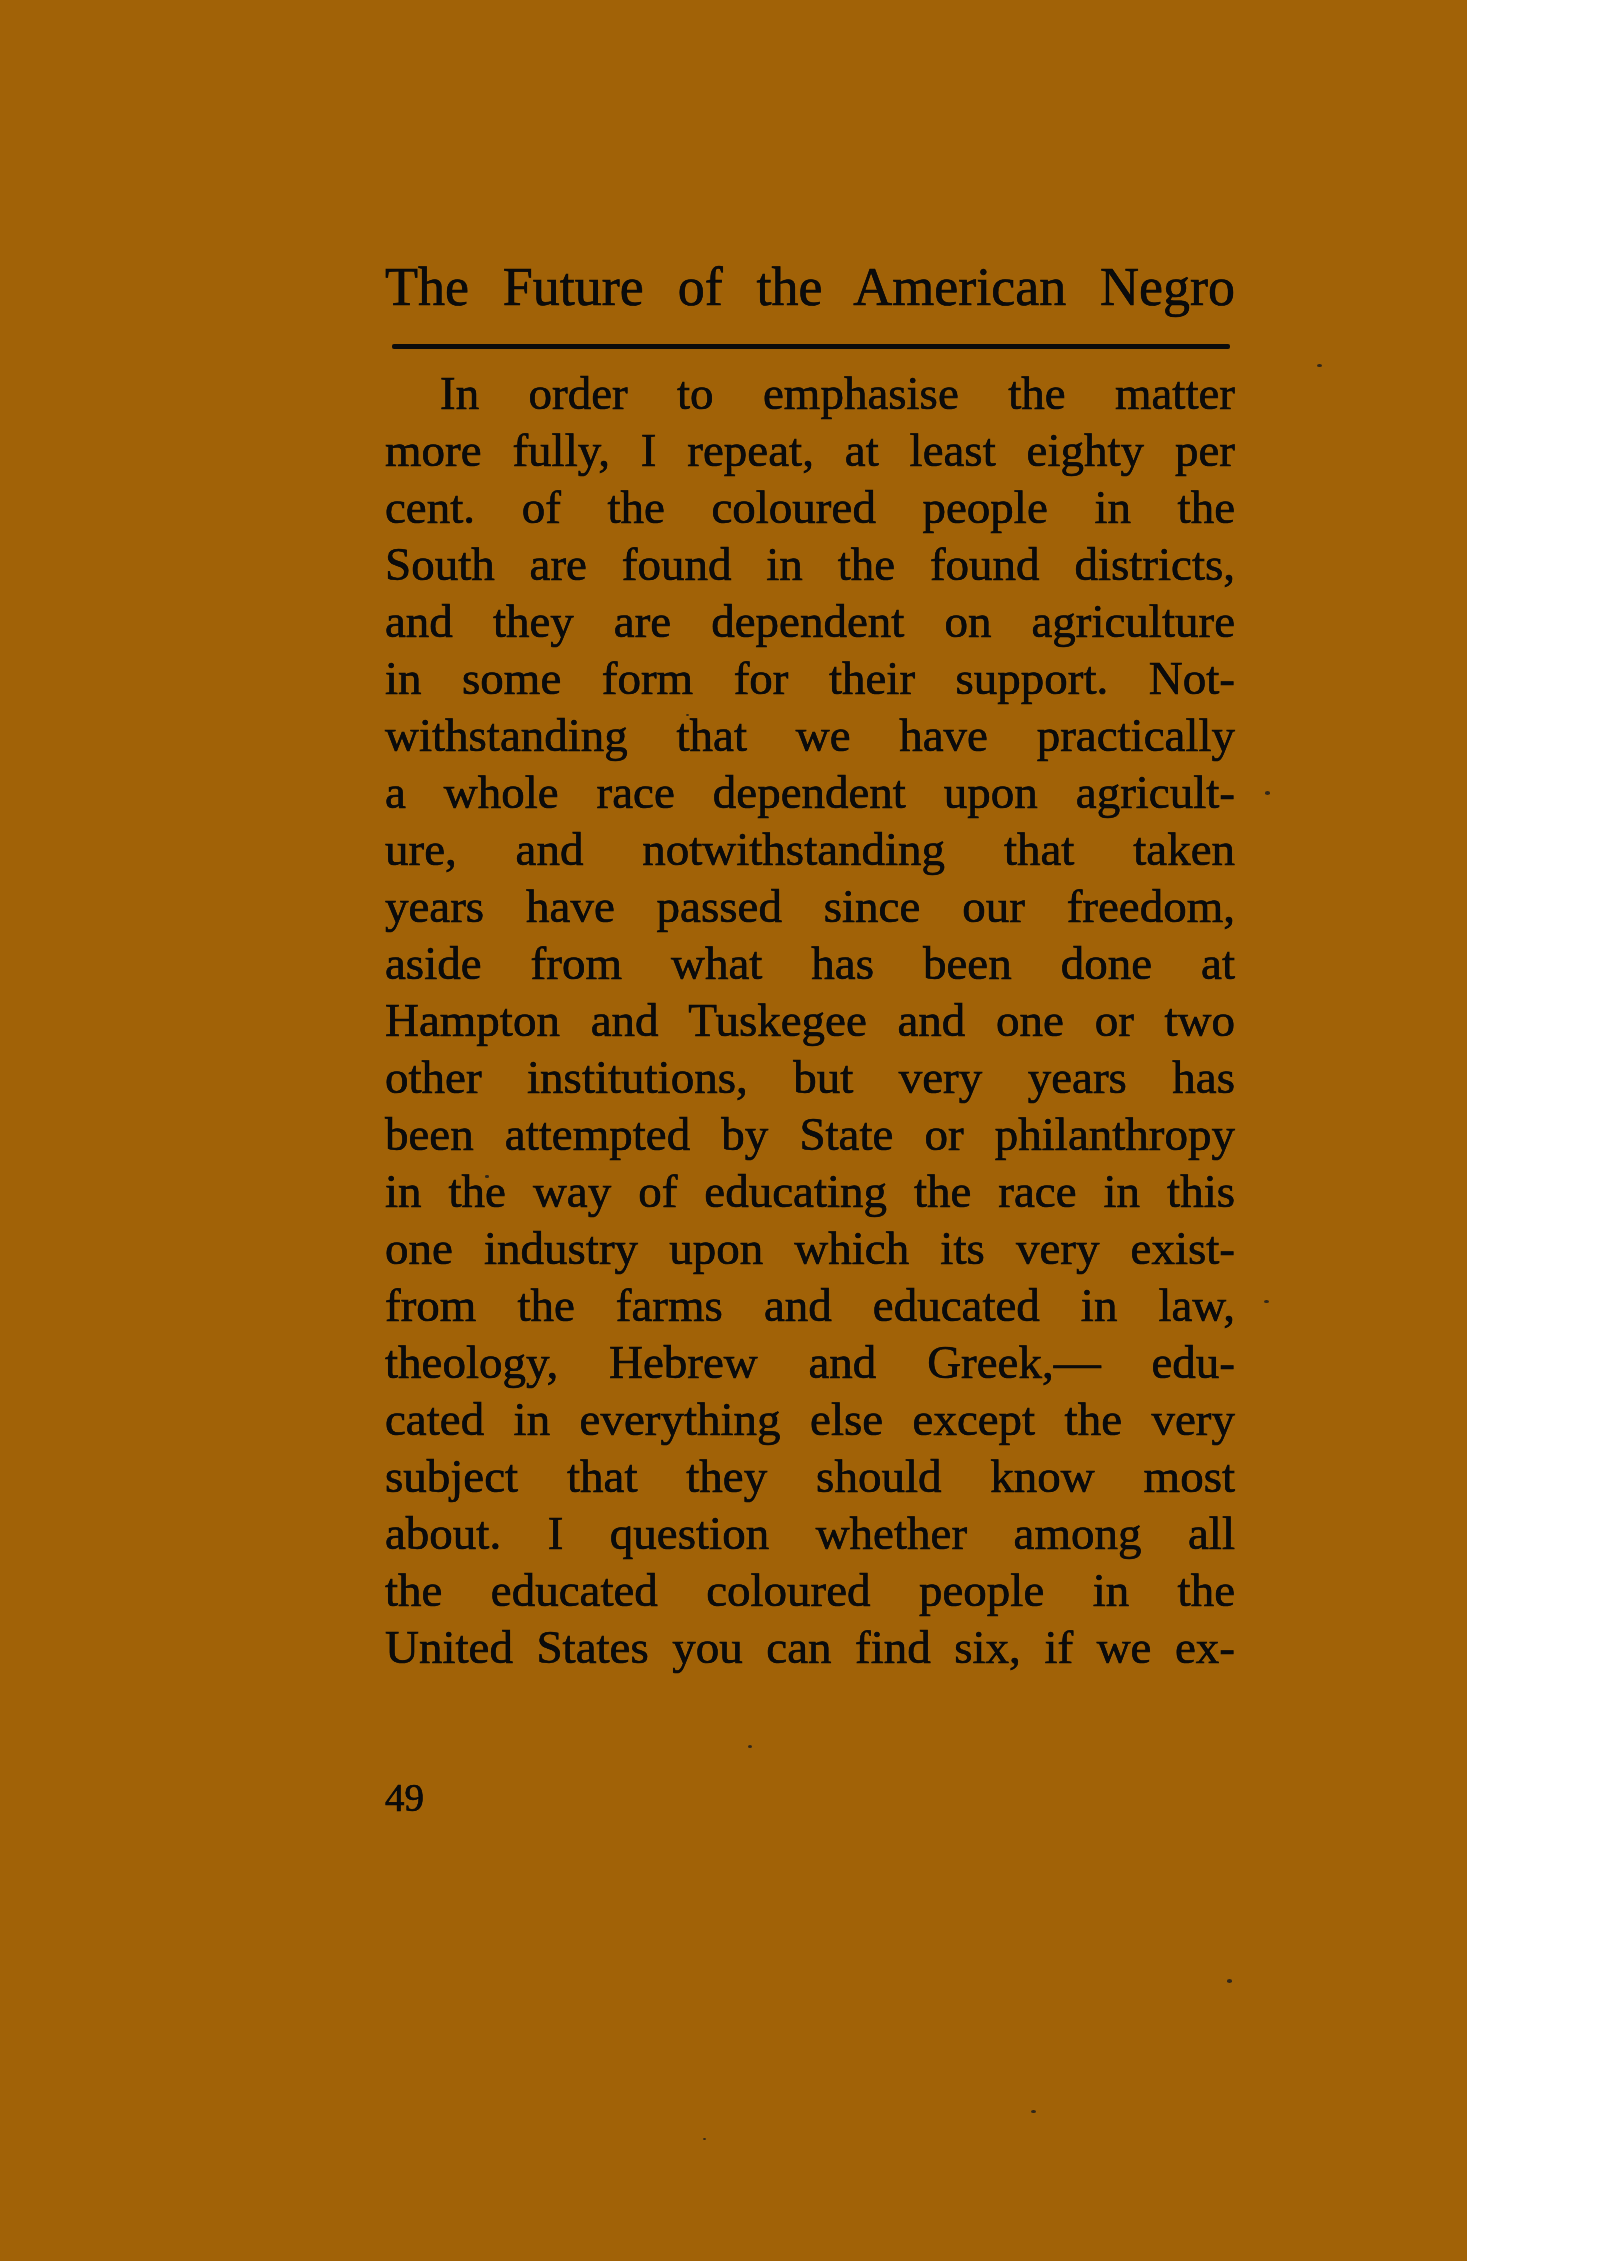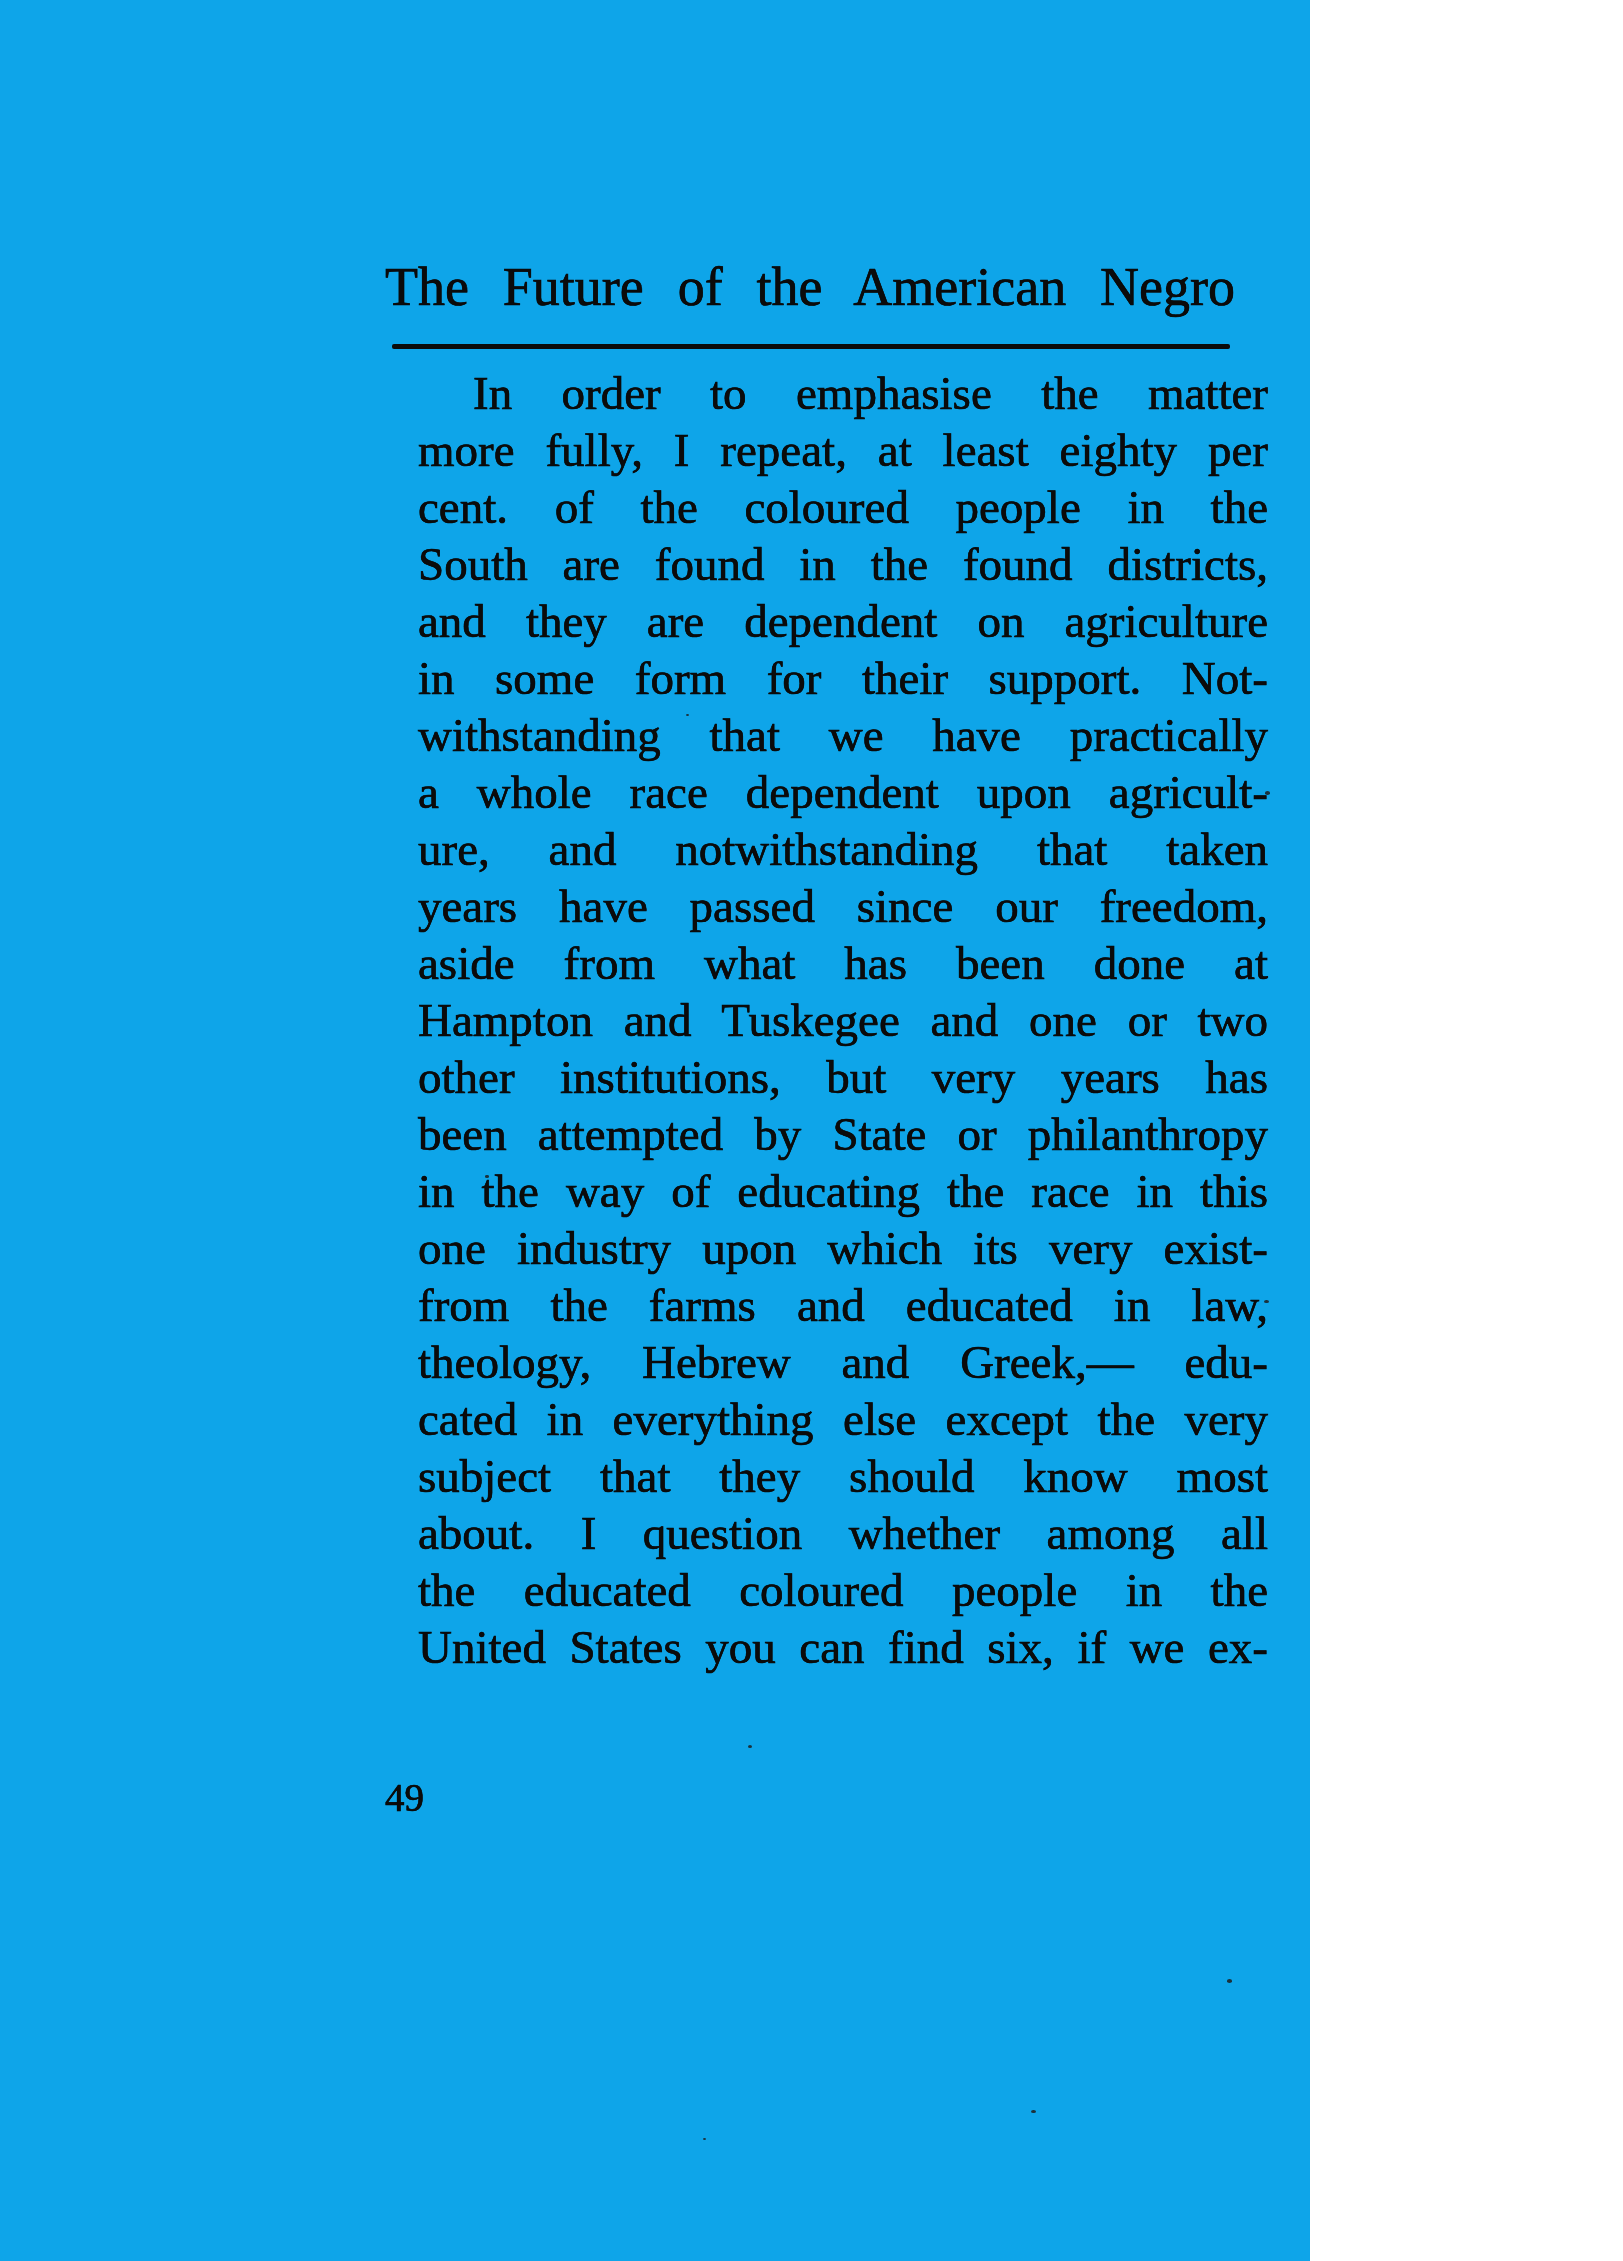--- a/index.html
+++ b/index.html
@@ -2,23 +2,23 @@
 <html style="font-size:8px"><head>
 <meta charset="utf-8">
 <style>
   html, body {
     margin: 0;
     padding: 0;
     background: #ffffff;
   }
   .page {
     position: relative;
-    width: 1310px;
+    width: 1467px;
     height: 2261px;
-    background: #0ea5e9;
+    background: #a16207;
     overflow: hidden;
     font-family: "Liberation Serif", "DejaVu Serif", serif;
     color: #0b0b0b;
   }
   
   .inked {
     -webkit-text-stroke: 0.6px #0b0b0b;
     text-shadow: 0 0 0.3px #0b0b0b;
   }
   .running-head {
@@ -42,21 +42,20 @@
     border-radius: 2px;
   }
   .body-block {
     position: absolute;
     left: 385px;
     top: 365px;
     width: 850px;
     font-size: 47px;
     line-height: 57px;
     word-spacing: 0.06em;
-    margin-left: 33px;
   }
   .body-block .line {
     height: 57px;
     text-align: justify;
     text-align-last: justify;
   }
   .body-block .line.indent {
     text-indent: 55px;
   }
   .page-number {

